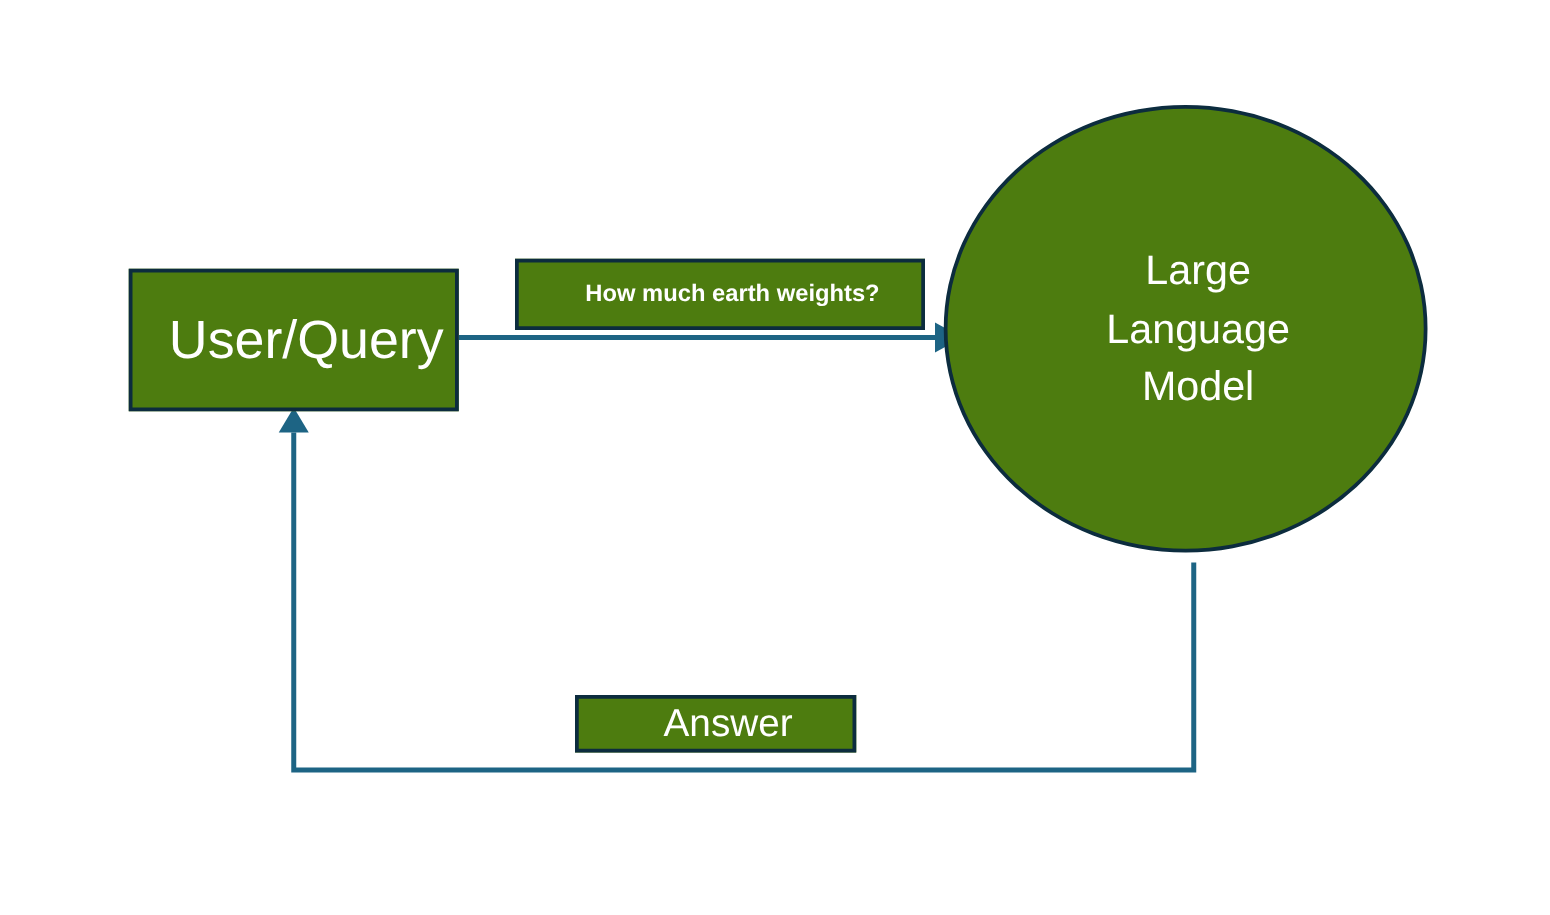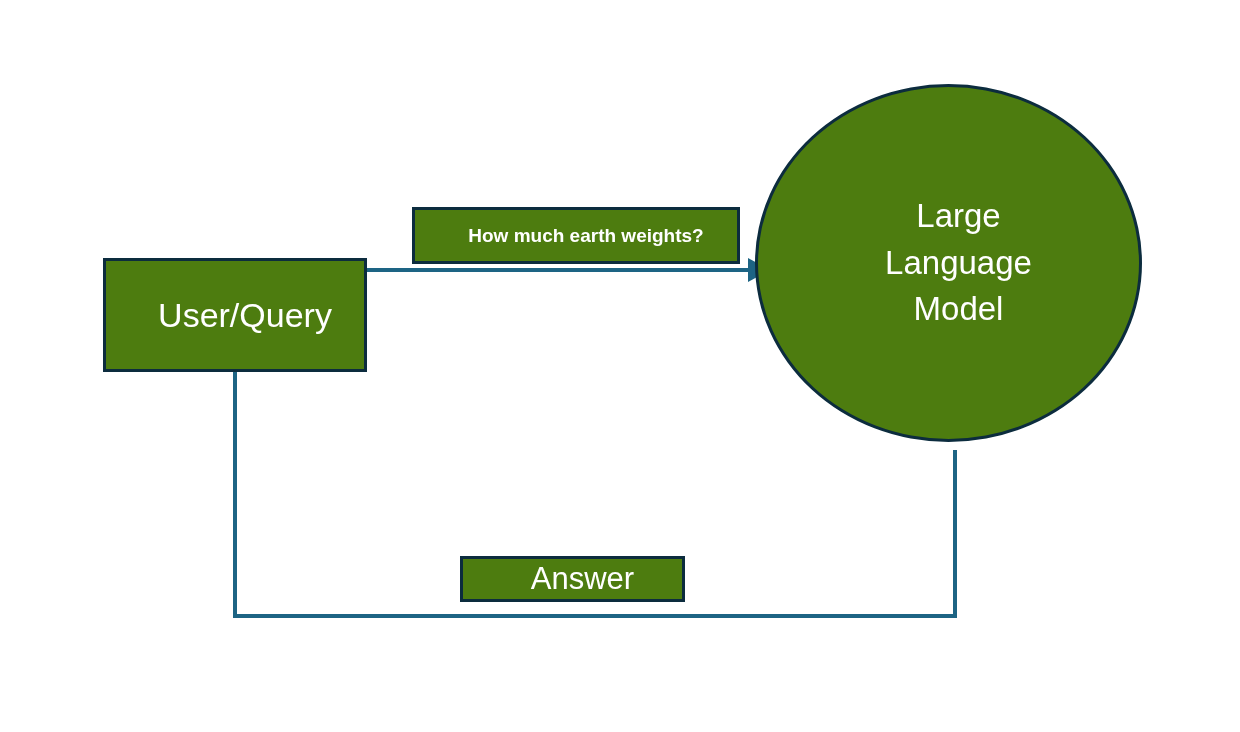--- a/index.html
+++ b/index.html
@@ -41,22 +41,21 @@
     white-space: pre-line;
     padding-left: 20px;
   }
 
   
   #node-user {
     left: 103px;
     top: 215px;
     width: 264px;
     height: 114px;
-    font-size: 34px;
-    margin-top: 43px;
+    font-size: 43px;
   }
 
   
   #node-question {
     left: 412px;
     top: 207px;
     width: 328px;
     height: 57px;
     font-size: 19px;
     font-weight: bold;

